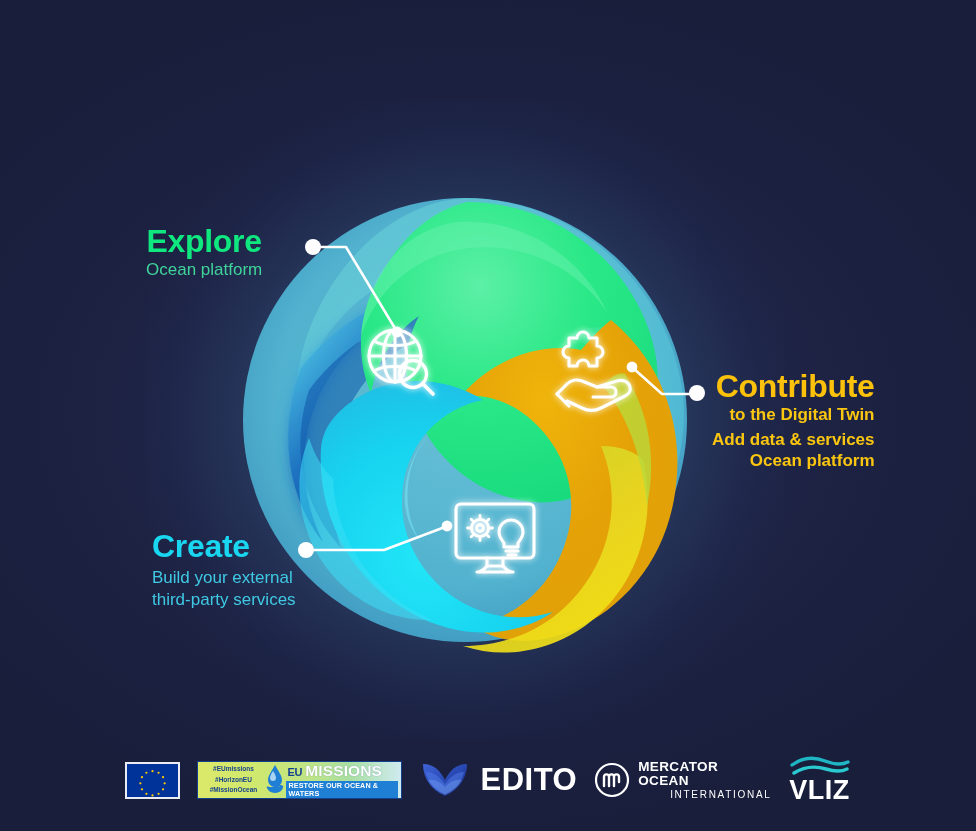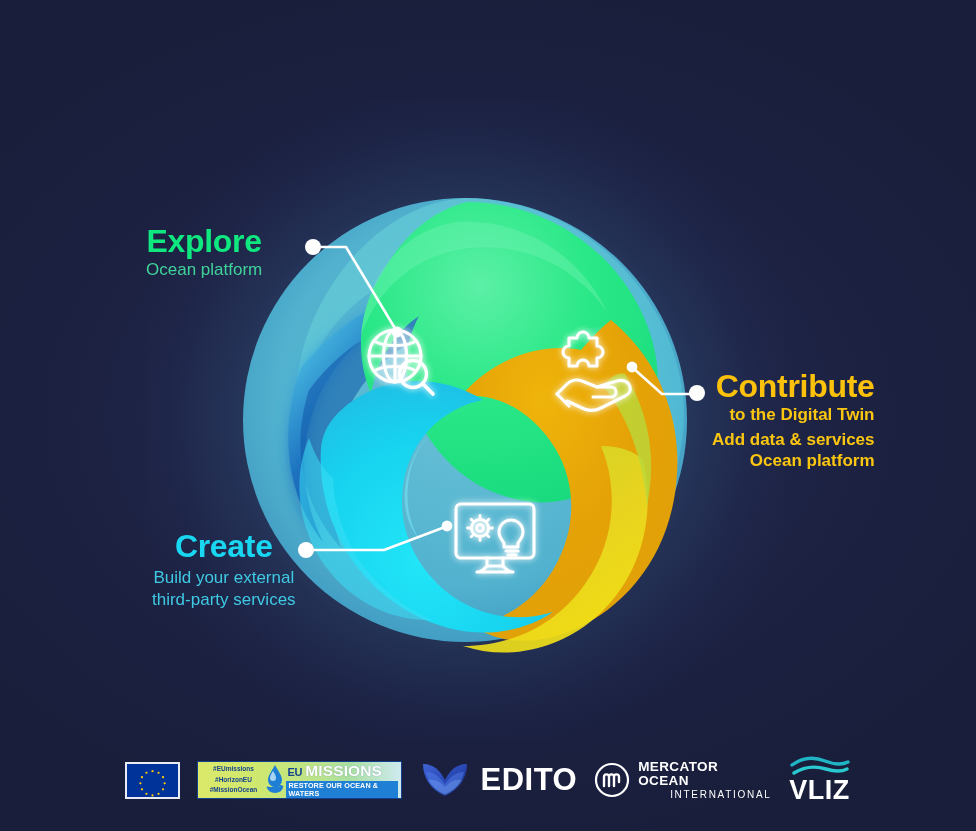--- a/index.html
+++ b/index.html
@@ -59,21 +59,21 @@
     margin-top:3px; white-space:nowrap;
   }
   #callout-explore { left:146px; top:225px; text-align:center; }
   #callout-explore .headline { color:#0ee87f; }
   #callout-explore .sub { color:#3fd39a; }
 
   #callout-contribute { left:712px; top:370px; text-align:right; }
   #callout-contribute .headline { color:#fbc10b; }
   #callout-contribute .sub { color:#fbc60f; font-weight:bold; }
 
-  #callout-create { left:152px; top:530px; text-align:center; }
+  #callout-create { left:152px; top:530px; text-align:left; }
   #callout-create .headline { color:#19d7f0; }
   #callout-create .sub { color:#3fc9e3; }
 
   #connectors { position:absolute; left:0; top:0; width:976px; height:831px; pointer-events:none; }
 
   
   #footer { position:absolute; left:0; bottom:0; width:976px; height:92px; }
   #logo-row {
     position:absolute; left:0; top:10px; width:976px; height:62px;
     display:flex; align-items:center; justify-content:center; gap:17px;

